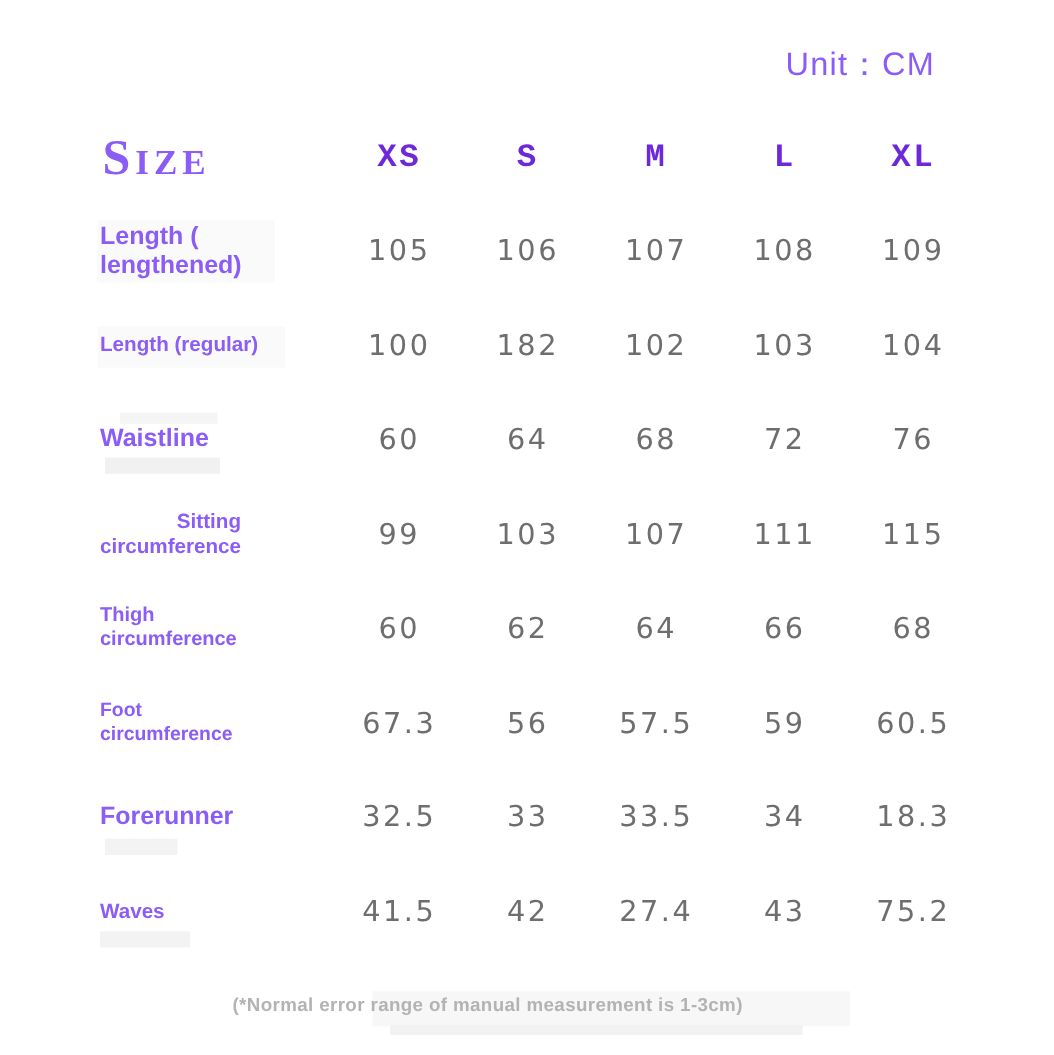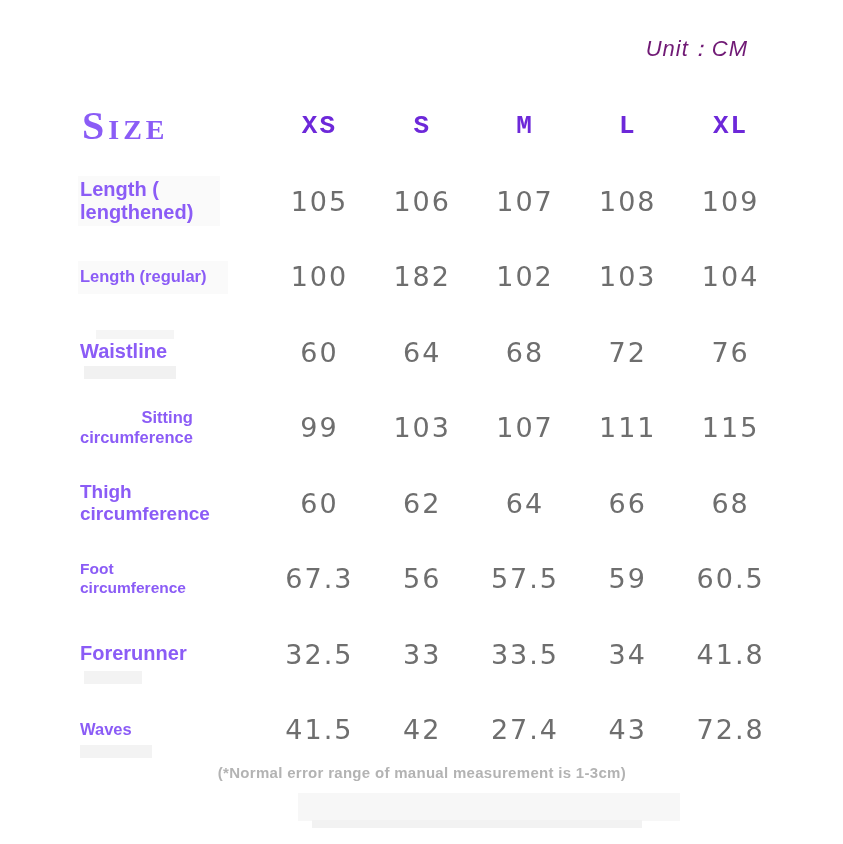--- a/index.html
+++ b/index.html
@@ -2,21 +2,21 @@
 <html><head>
 <meta charset="utf-8">
 <style>
   html,body { margin:0; padding:0; background:#ffffff; }
   .page {
     position:relative; width:843px; height:844px; background:#ffffff;
     font-family:"Liberation Sans", sans-serif; overflow:hidden;
   }
   .unit-label {
     position:absolute; top:34px; right:95px;
-    font-style:italic; font-size:22px; color:#701a75; letter-spacing:1px;
+    font-size:26px; color:#8b5cf6; letter-spacing:1px;
   }
   .size-table {
     position:absolute; left:78px; top:88px; width:704px;
     display:grid; grid-template-columns:190px repeat(5, 1fr);
     grid-auto-rows:75.5px;
   }
   .trow { display:contents; }
   .corner-cell {
     display:flex; align-items:center; justify-content:flex-start;
     font-family:"Liberation Serif", serif; font-weight:bold;
@@ -27,40 +27,40 @@
     display:flex; align-items:center; justify-content:center;
     font-family:Liberation Mono, monospace; font-weight:bold;
     font-size:26px; letter-spacing:2px; color:#6d28d9;
   }
   .lcell {
     display:flex; align-items:center; justify-content:flex-start;
     font-weight:bold; color:#8b5cf6; white-space:pre-line;
     line-height:1.18; padding-left:2px;
   }
   .fs20 { font-size:20px; }
-  .fs17 { font-size:19px; }
+  .fs17 { font-size:16px; }
   .fs16 { font-size:16.5px;text-align:right; }
   .fs15 { font-size:15.5px; }
   .vcell {
     display:flex; align-items:center; justify-content:center;
-    font-family:"DejaVu Sans", sans-serif; font-size:27px;
+    font-family:"DejaVu Sans", sans-serif; font-size:23px;
     letter-spacing:2px; color:#6e6e6e;
   }
   .smudge { position:absolute; pointer-events:none; }
   .note-bg   { left:298px; top:793px; width:382px; height:28px; background:#f7f7f7; }
   .note-bg2  { left:312px; top:820px; width:330px; height:8px;  background:#f2f2f2; }
   .sm-lbl1   { left:78px;  top:176px; width:142px; height:50px; background:#fafafa; }
   .sm-lbl2   { left:78px;  top:261px; width:150px; height:33px; background:#fafafa; }
   .sm-waist-a{ left:96px;  top:330px; width:78px;  height:9px;  background:#f5f5f5; }
   .sm-waist-b{ left:84px;  top:366px; width:92px;  height:13px; background:#f1f1f1; }
   .sm-fore   { left:84px;  top:671px; width:58px;  height:13px; background:#f3f3f3; }
   .sm-waves  { left:80px;  top:745px; width:72px;  height:13px; background:#f3f3f3; }
   .footnote {
-    position:absolute; left:186px; top:764px; width:440px;
-    text-align:right; font-weight:bold; font-size:15px;
+    position:absolute; left:186px; top:796px; width:440px;
+    text-align:left; font-weight:bold; font-size:15px;
     letter-spacing:0.3px; color:#b3b3b3;
   }
 </style>
 </head>
 <body>
 
 <div class="page">
 
   <div class="unit-label">Unit：CM</div>
 
@@ -141,29 +141,29 @@
       <div class="vcell">59</div>
       <div class="vcell">60.5</div>
     </div>
 
     <div class="trow">
       <div class="lcell fs20">Forerunner</div>
       <div class="vcell">32.5</div>
       <div class="vcell">33</div>
       <div class="vcell">33.5</div>
       <div class="vcell">34</div>
-      <div class="vcell">41.8</div>
+      <div class="vcell">18.3</div>
     </div>
 
     <div class="trow">
       <div class="lcell fs16">Waves</div>
       <div class="vcell">41.5</div>
       <div class="vcell">42</div>
       <div class="vcell">27.4</div>
       <div class="vcell">43</div>
-      <div class="vcell">72.8</div>
+      <div class="vcell">75.2</div>
     </div>
 
   </div>
 
   <div class="footnote">(*Normal error range of manual measurement is 1-3cm)</div>
 
 </div>
 
 </body></html>

